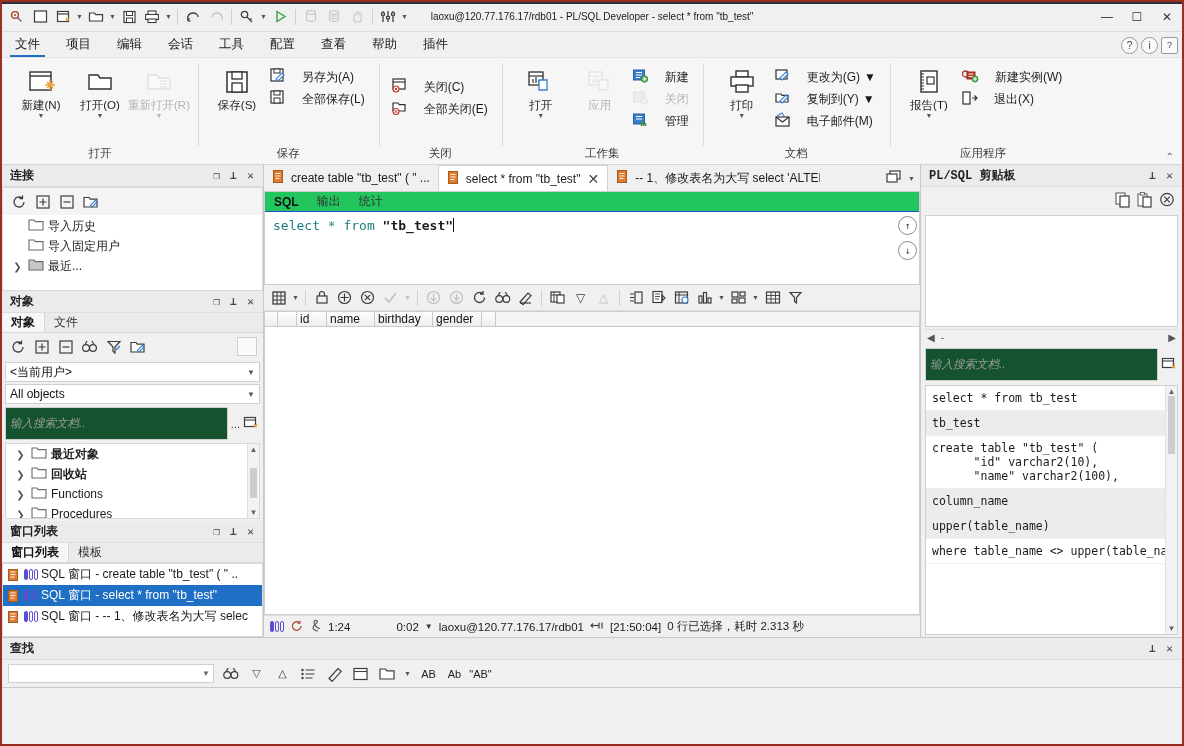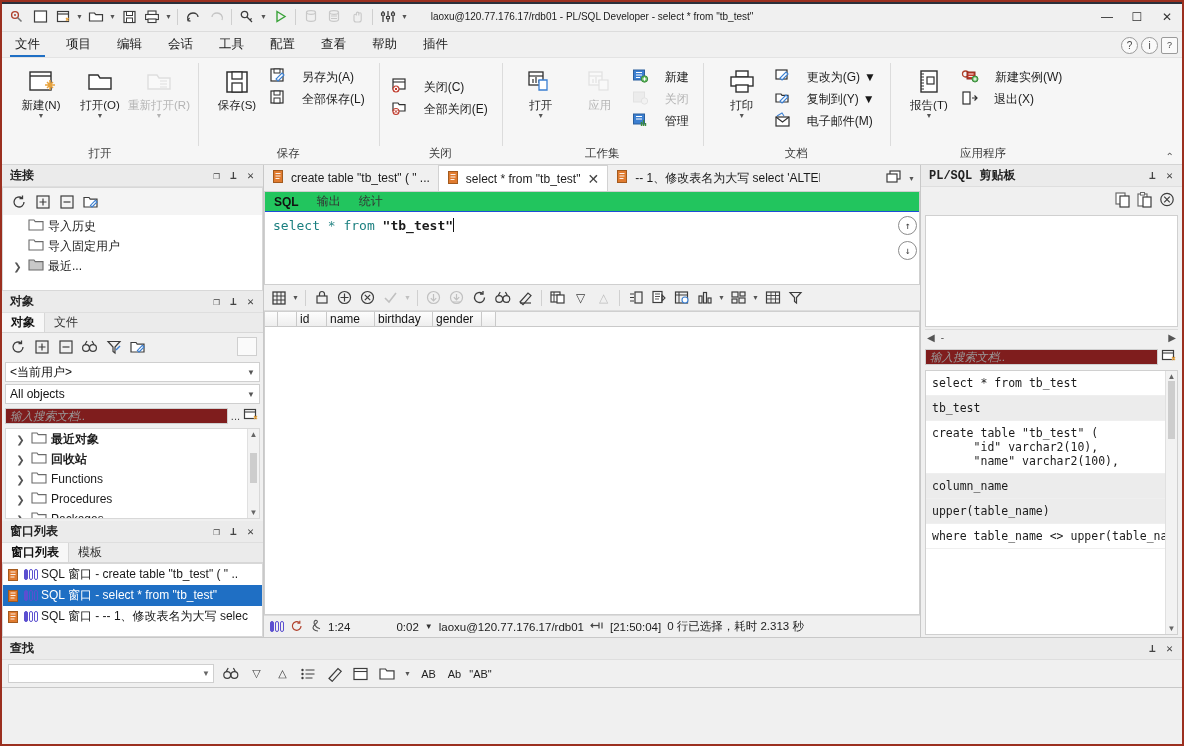--- a/index.html
+++ b/index.html
@@ -117,21 +117,21 @@
   .stab.sel { background:#f7f7f7; font-weight:bold; color:#111; border-right:1px solid #d7d7d7;}
 
   .combo {
     height:20px; background:#fff; border:1px solid #cfcfcf; margin:2px 3px 0;
     display:flex; align-items:center; padding:0 4px; font-size:12px; color:#111;
   }
   .combo .sp{flex:1;}
   .combo .cv{font-size:8px;color:#555;}
   .searchrow { display:flex; align-items:center; gap:3px; margin:3px 3px 0; }
   .searchbox {
-    flex:1; height:16px; background:#7f1d1d; border:1px solid #cfcfcf; display:flex; align-items:center;
+    flex:1; height:33px; background:#14532d; border:1px solid #cfcfcf; display:flex; align-items:center;
     padding:0 4px; font-size:11.5px; color:#9a9a9a; font-style:italic;
   }
   .obj-tree { background:#fff; border:1px solid #d8d8d8; margin:3px 3px 2px; flex:1;
               position:relative; overflow:hidden;}
   .vscroll { position:absolute; right:0; top:0; bottom:0; width:12px; background:#f2f2f2;
              border-left:1px solid #e0e0e0; display:flex; flex-direction:column; align-items:center;
              justify-content:space-between; padding:1px 0;}
   .vscroll .ar { font-size:8px; color:#666; }
   .vthumb { position:absolute; left:2px; right:2px; top:24px; height:30px; background:#cdcdcd; }
 

